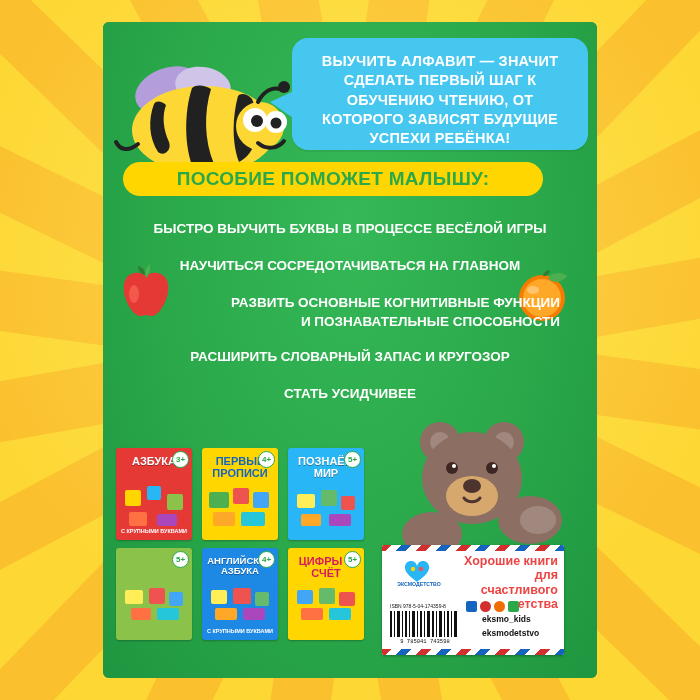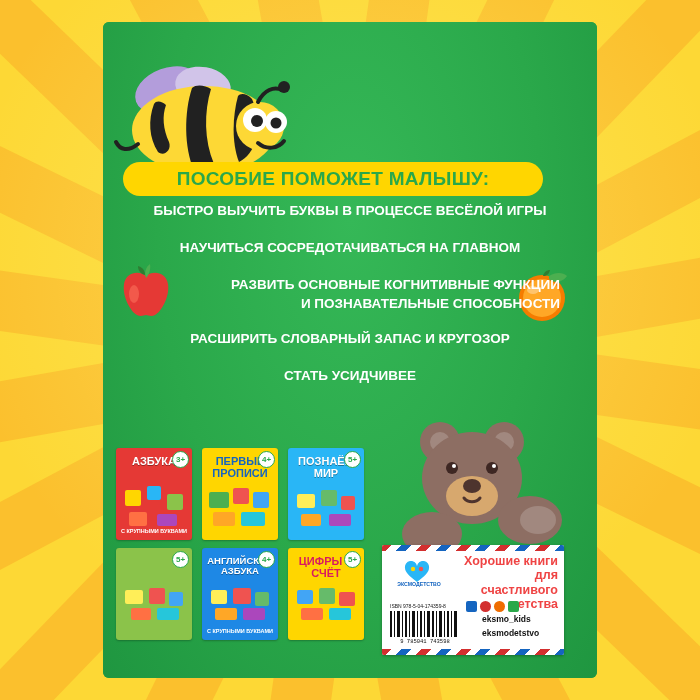--- a/index.html
+++ b/index.html
@@ -28,21 +28,21 @@
 
   
   .bee{position:absolute;left:108px;top:48px;width:190px;height:135px;}
 
   
   .headline{position:absolute;left:123px;top:162px;width:420px;height:34px;background:#ffd600;border-radius:17px;
             display:flex;align-items:center;justify-content:center;}
   .headline span{color:#2aa84a;font-weight:bold;font-size:19px;letter-spacing:.3px;}
 
   
-  .bullets{position:absolute;left:140px;top:202px;width:420px;}
+  .bullets{position:absolute;left:140px;top:220px;width:420px;}
   .bullets .b{color:#ffffff;font-weight:bold;font-size:13.5px;text-align:center;line-height:1.35;margin:0 0 19px 0;}
   .bullets .b.two{margin-bottom:17px;text-align:right;}
 
   
   .series-title{position:absolute;left:166px;top:417px;color:#ffd600;font-weight:bold;font-size:16px;}
 
   
   .books{position:absolute;left:116px;top:448px;width:250px;height:200px;}
   .book{position:absolute;width:76px;height:92px;border-radius:3px;overflow:hidden;box-shadow:0 1px 2px rgba(0,0,0,.25);}
   .book .age{position:absolute;right:3px;top:3px;width:15px;height:15px;border-radius:50%;background:#ffffff;
@@ -143,20 +143,24 @@
     <circle cx="147" cy="72" r="12" fill="#ffffff"></circle>
     <circle cx="168" cy="74" r="11" fill="#ffffff"></circle>
     <circle cx="149" cy="73" r="6" fill="#212121"></circle>
     <circle cx="168" cy="75" r="5.5" fill="#212121"></circle>
     <path d="M150 95c8 7 20 6 26-2" stroke="#212121" stroke-width="4" fill="none" stroke-linecap="round"></path>
     <path d="M150 54c6-12 16-16 24-12" stroke="#212121" stroke-width="4" fill="none" stroke-linecap="round"></path>
     <circle cx="176" cy="39" r="6" fill="#212121"></circle>
     <path d="M30 96c-10 8-18 6-22-2" stroke="#212121" stroke-width="4" fill="none" stroke-linecap="round"></path>
   </svg>
 
+  <div class="bubble">
+    <div class="tail"></div>
+    <p>ВЫУЧИТЬ АЛФАВИТ — ЗНАЧИТ СДЕЛАТЬ ПЕРВЫЙ ШАГ К ОБУЧЕНИЮ ЧТЕНИЮ, ОТ КОТОРОГО ЗАВИСЯТ БУДУЩИЕ УСПЕХИ РЕБЁНКА!</p>
+  </div>
 
   <div class="headline">
     <span>ПОСОБИЕ ПОМОЖЕТ МАЛЫШУ:</span>
   </div>
 
   <div class="bullets">
     <p class="b">БЫСТРО ВЫУЧИТЬ БУКВЫ В ПРОЦЕССЕ ВЕСЁЛОЙ ИГРЫ</p>
     <p class="b">НАУЧИТЬСЯ СОСРЕДОТАЧИВАТЬСЯ НА ГЛАВНОМ</p>
     <p class="b two" style="white-space:pre-line">РАЗВИТЬ ОСНОВНЫЕ КОГНИТИВНЫЕ ФУНКЦИИ
 И ПОЗНАВАТЕЛЬНЫЕ СПОСОБНОСТИ</p>

